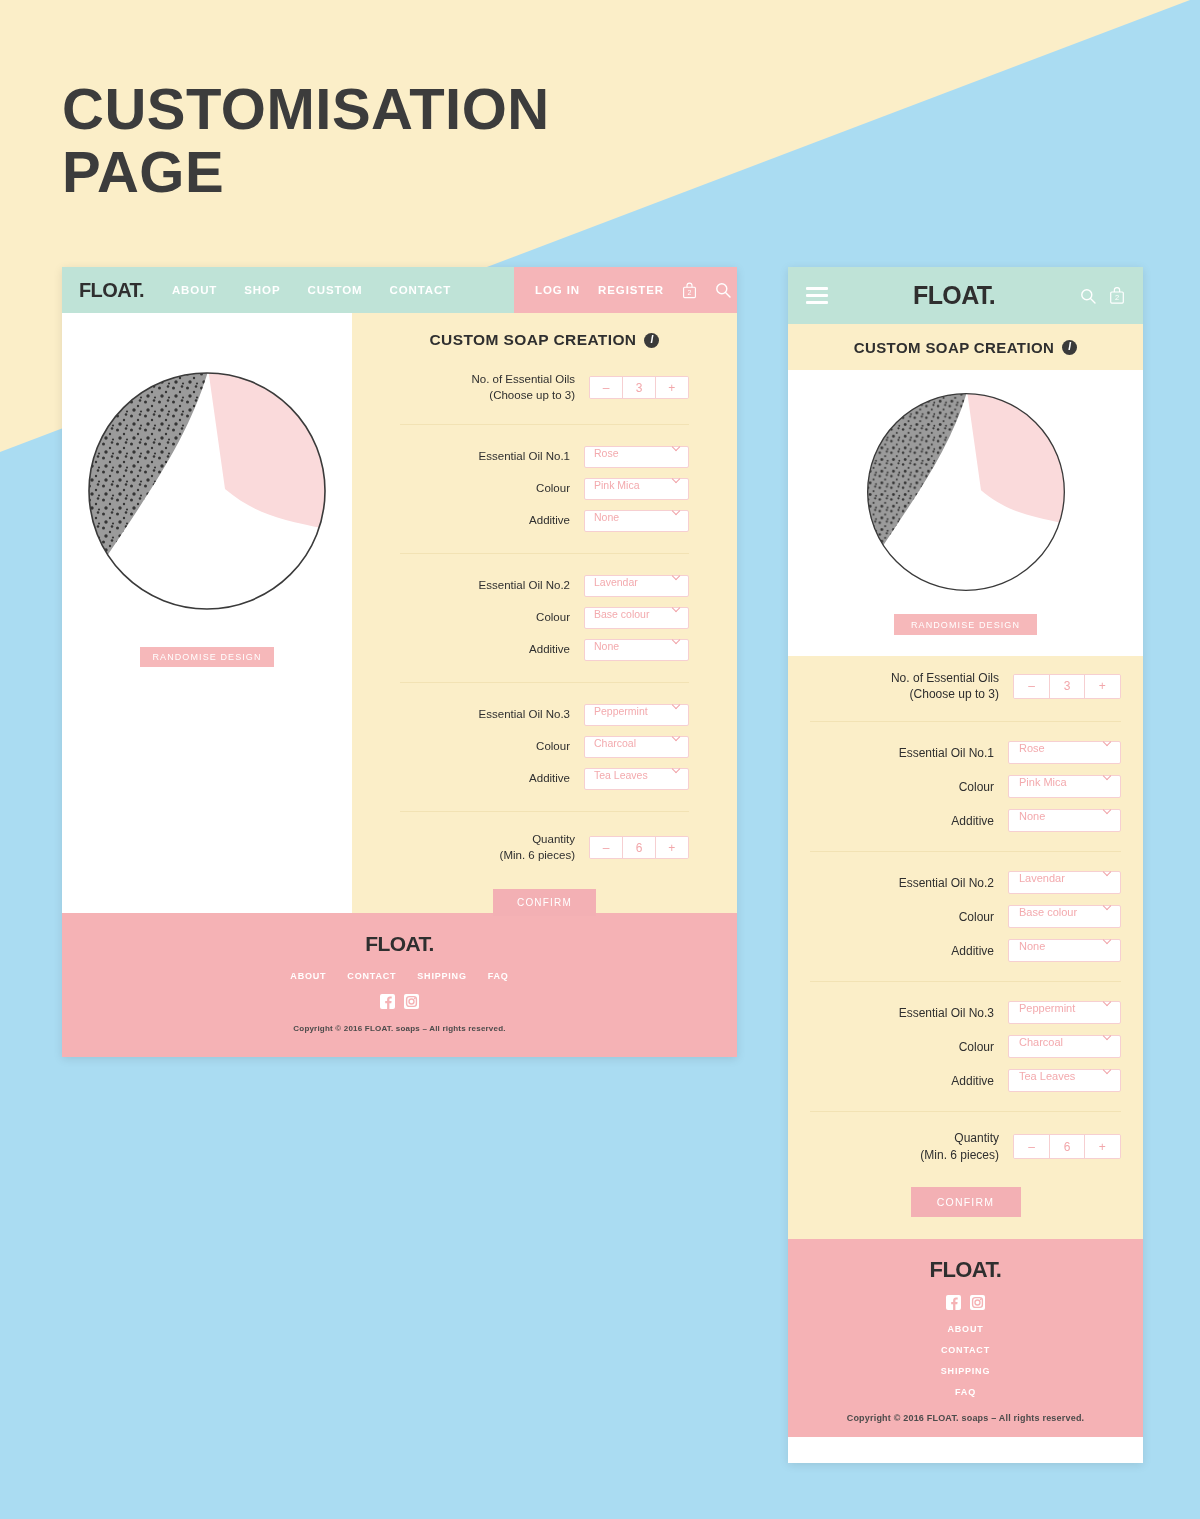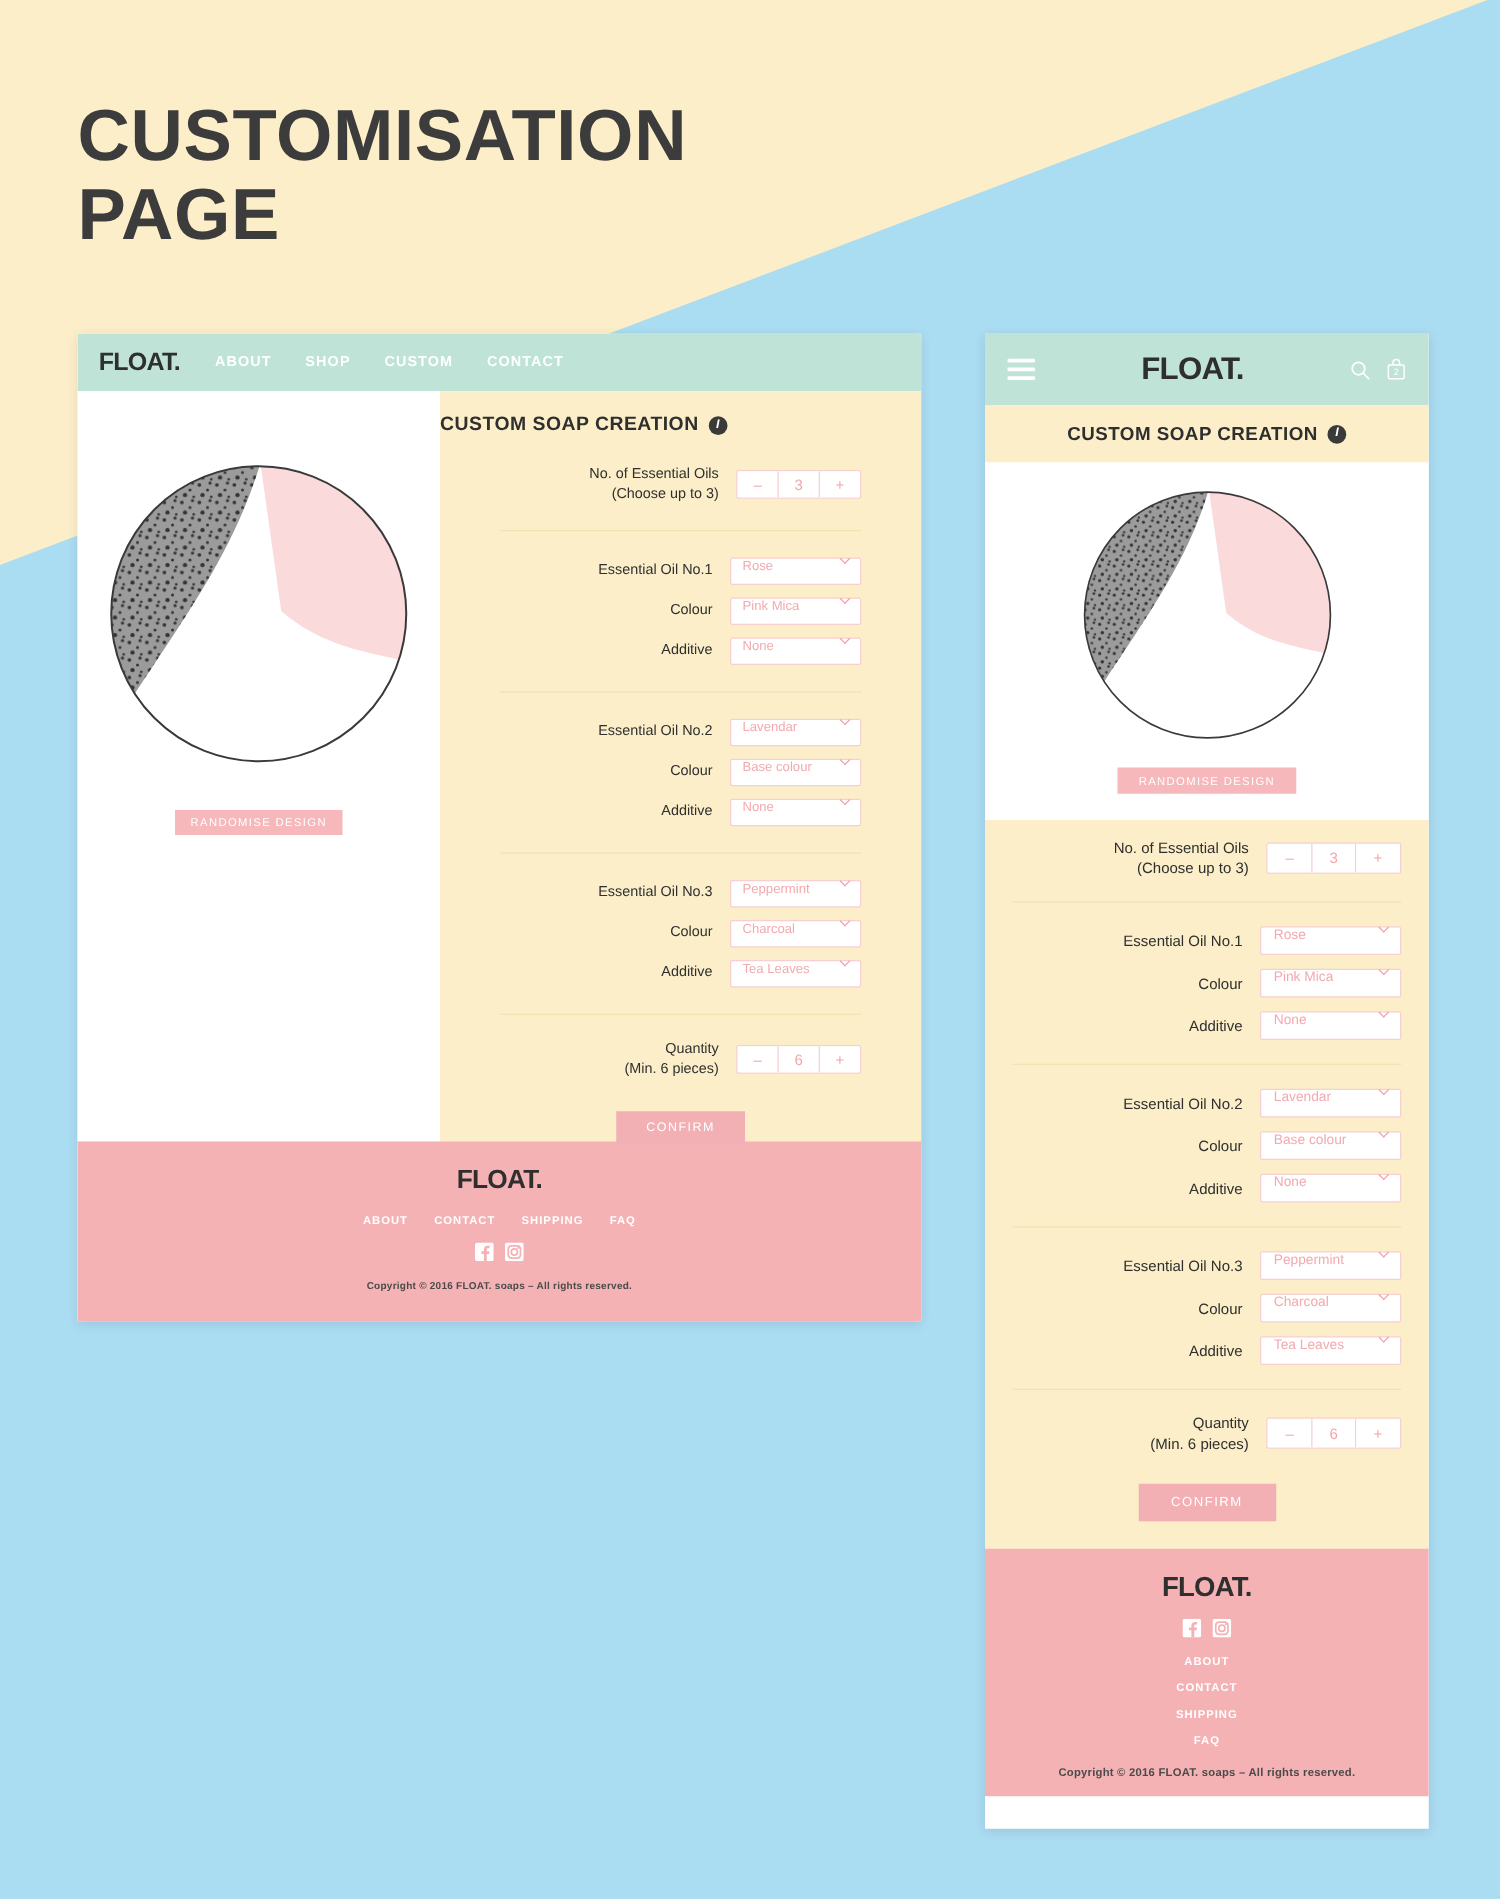--- a/index.html
+++ b/index.html
@@ -77,21 +77,21 @@
   .soap-wrap { position: relative; }
   .randomise-btn {
     background: #f6b8ba; color: #fff; border: none;
     font-family: inherit; letter-spacing: 1.1px; text-transform: uppercase;
     cursor: pointer;
   }
 
   .section-title {
     text-align: center; font-size: 15.5px; font-weight: bold;
     color: #2f2f2f; letter-spacing: 0.4px; text-transform: uppercase;
-    display: flex; align-items: center; gap: 8px;
+    display: flex; align-items: center; justify-content: center; gap: 8px;
   }
   .info-dot {
     width: 15px; height: 15px; border-radius: 50%;
     background: #3a3a3a; color: #fff; font-size: 10px; font-weight: bold;
     display: inline-flex; align-items: center; justify-content: center;
     font-style: italic; cursor: pointer; line-height: 1;
   }
 
   .field-row {
     display: flex; align-items: center; justify-content: flex-end;
@@ -197,20 +197,37 @@
 
   <div id="desktop-nav">
     <div id="desktop-nav-left">
       <span class="brand">FLOAT.</span>
       <nav class="nav-links">
         <span class="nav-link">ABOUT</span>
         <span class="nav-link">SHOP</span>
         <span class="nav-link">CUSTOM</span>
         <span class="nav-link">CONTACT</span>
       </nav>
+    </div>
+    <div id="desktop-nav-right">
+      <span class="nav-link">LOG IN</span>
+      <span class="nav-link">REGISTER</span>
+      <span class="icon-btn">
+        <svg width="15" height="17" viewBox="0 0 15 17">
+          <path d="M5 5.2V3.6a2.5 2.5 0 0 1 5 0v1.6" fill="none" stroke="#fff" stroke-width="1.1"></path>
+          <rect x="1.6" y="5.2" width="11.8" height="10.4" rx="1" fill="none" stroke="#fff" stroke-width="1.1"></rect>
+          <text x="7.5" y="13" font-size="7" font-family="Liberation Sans, sans-serif" fill="#fff" text-anchor="middle">2</text>
+        </svg>
+      </span>
+      <span class="icon-btn">
+        <svg width="16" height="16" viewBox="0 0 16 16">
+          <circle cx="6.8" cy="6.8" r="5" fill="none" stroke="#fff" stroke-width="1.4"></circle>
+          <line x1="10.5" y1="10.5" x2="15" y2="15" stroke="#fff" stroke-width="1.4" stroke-linecap="round"></line>
+        </svg>
+      </span>
     </div>
   </div>
 
   <div id="desktop-body">
 
     <div id="preview-panel">
       <div class="soap-wrap">
         <svg width="240" height="240" viewBox="0 0 240 240">
           <defs>
             <clipPath id="dc">

